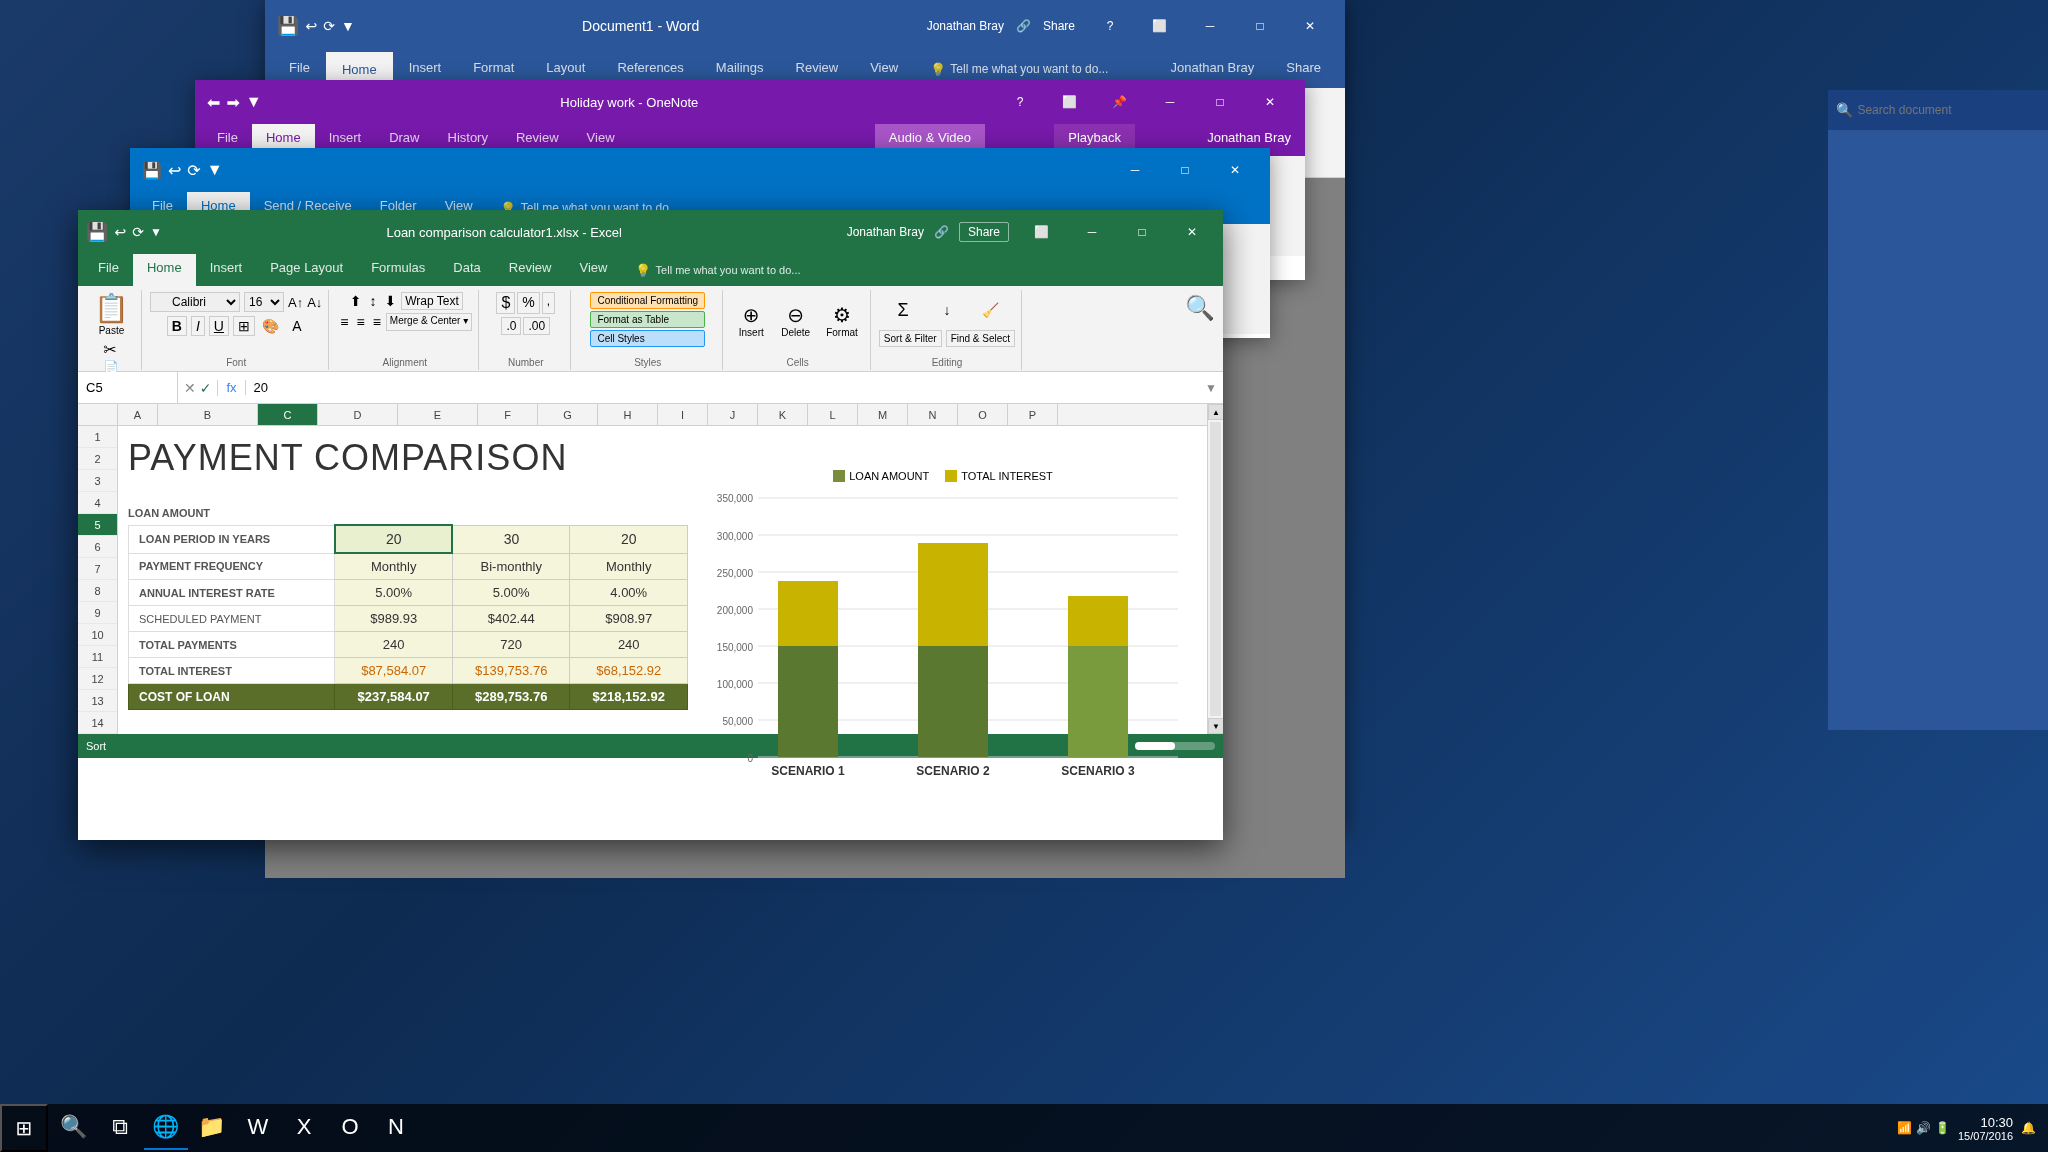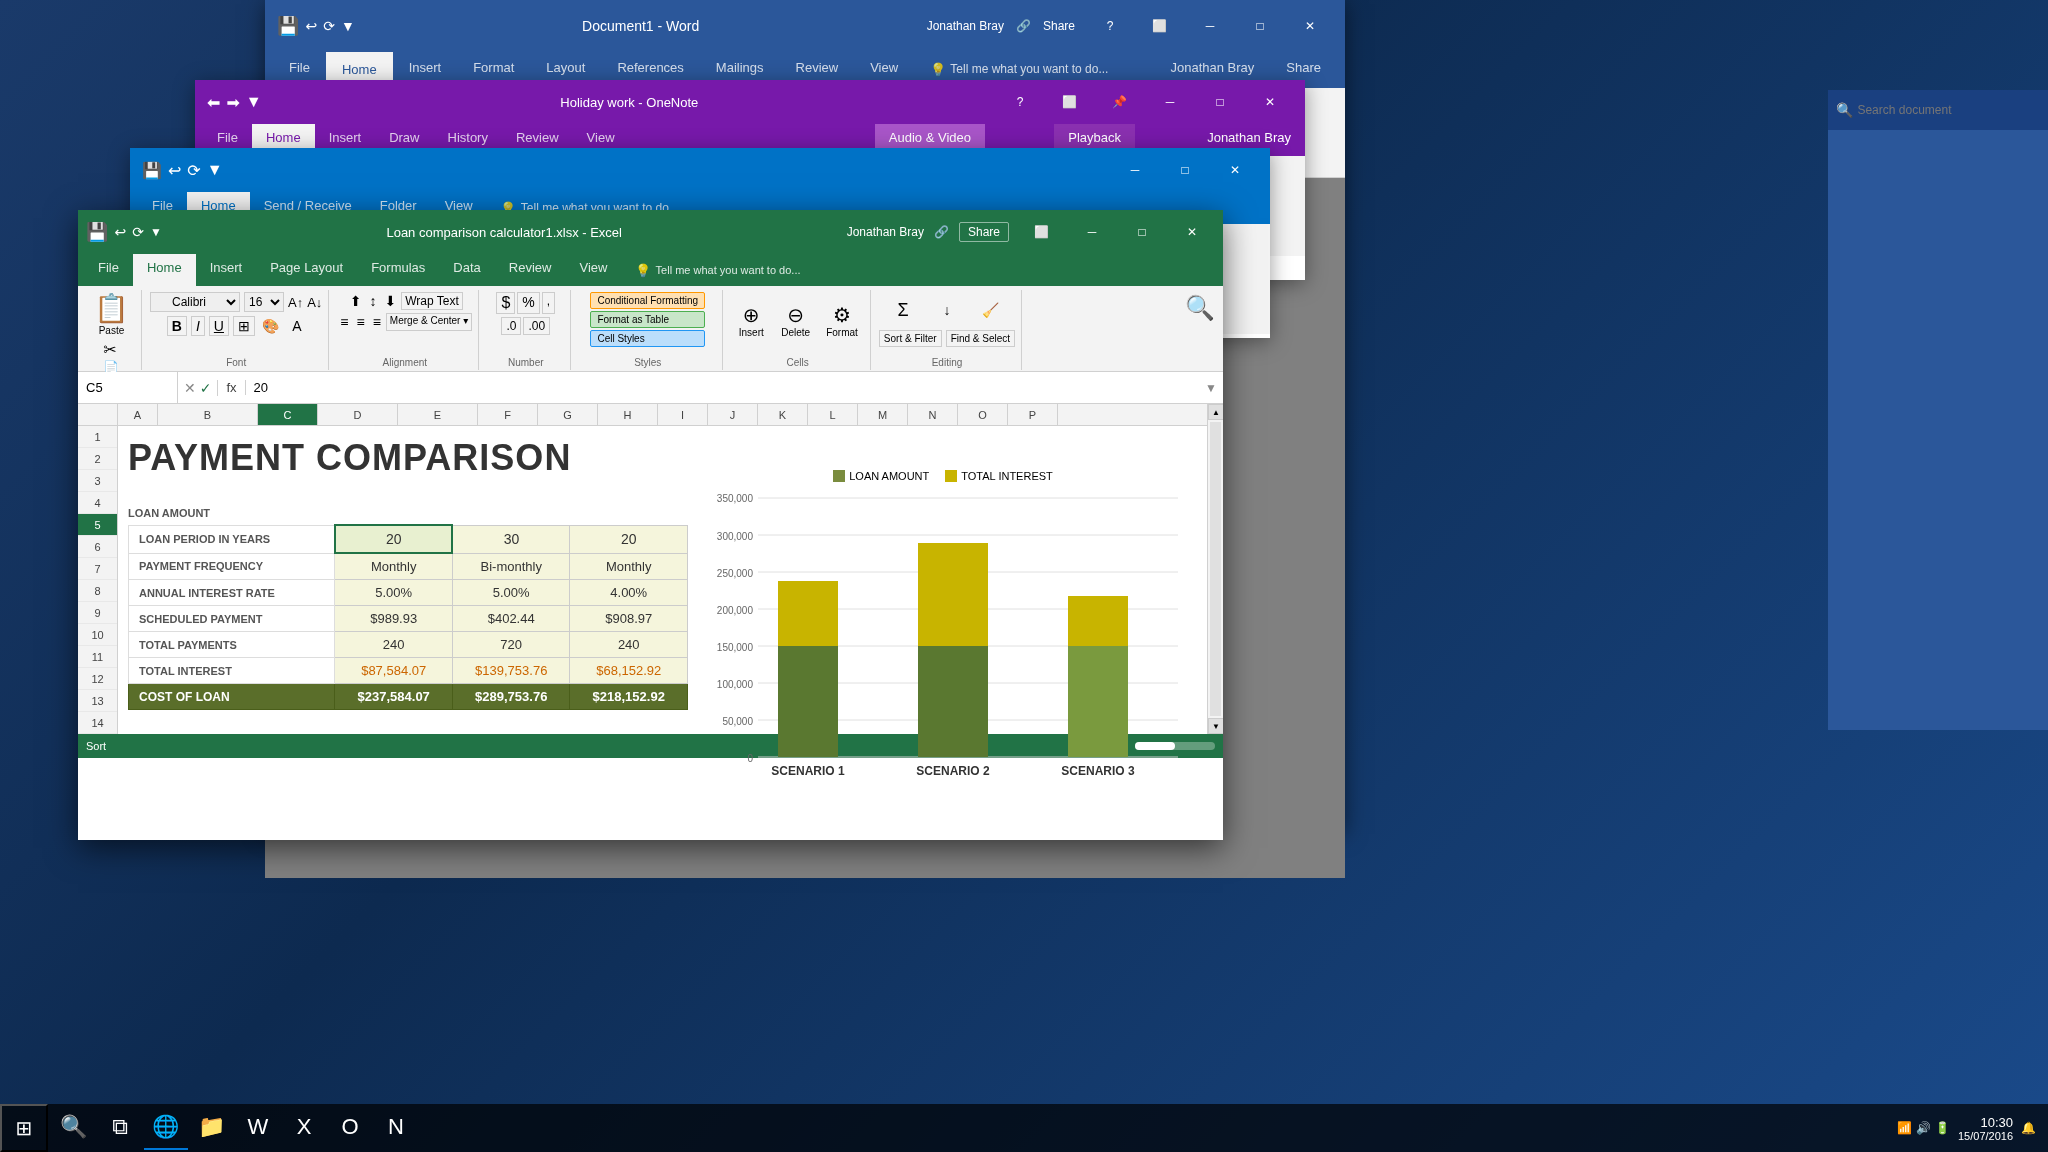--- a/index.html
+++ b/index.html
@@ -285,21 +285,21 @@
       display: flex;
       align-items: center;
       gap: 4px;
       padding: 0 6px;
       border-right: 1px solid #d0d0d0;
     }
 
     .fx-label {
       padding: 0 8px;
       font-size: 13px;
-      color: #404040;
+      color: #3b82f6;
       border-right: 1px solid #d0d0d0;
     }
 
     .formula-input {
       flex: 1;
       border: none;
       padding: 0 8px;
       font-size: 13px;
       outline: none;
     }
@@ -808,21 +808,21 @@
             <div class="row-num">12</div>
             <div class="row-num">13</div>
             <div class="row-num">14</div>
           </div>
 
           <div class="spreadsheet-content">
 
             <div style="padding:10px 10px 0 10px;">
 
               <div style="height:44px;display:flex;align-items:center;">
-                <span style="font-size:36px;font-weight:700;color:#333;letter-spacing:1px;">PAYMENT COMPARISON</span>
+                <span style="font-size:36px;font-weight:400;color:#333;letter-spacing:1px;">PAYMENT COMPARISON</span>
               </div>
 
               <div style="height:22px;"></div>
 
               <div style="height:22px;display:flex;align-items:center;">
                 <span style="font-size:11px;color:#555;font-weight:600;text-transform:uppercase;">LOAN AMOUNT</span>
               </div>
 
               <div>
                 <table style="border-collapse:collapse;width:560px;">
@@ -843,21 +843,21 @@
                   </tr>
 
                   <tr>
                     <td style="padding:5px 10px;font-size:11px;font-weight:600;color:#555;text-transform:uppercase;border:1px solid #ddd;background:white;">ANNUAL INTEREST RATE</td>
                     <td style="padding:5px 8px;text-align:center;font-size:13px;background:#f5f5dc;border:1px solid #ccc;color:#333;">5.00%</td>
                     <td style="padding:5px 8px;text-align:center;font-size:13px;background:#f5f5dc;border:1px solid #ccc;color:#333;">5.00%</td>
                     <td style="padding:5px 8px;text-align:center;font-size:13px;background:#f5f5dc;border:1px solid #ccc;color:#333;">4.00%</td>
                   </tr>
 
                   <tr>
-                    <td style="padding:5px 10px;font-size:11px;font-weight:700;color:#555;text-transform:uppercase;border:1px solid #ddd;background:white;">SCHEDULED PAYMENT</td>
+                    <td style="padding:5px 10px;font-size:11px;font-weight:400;color:#555;text-transform:uppercase;border:1px solid #ddd;background:white;">SCHEDULED PAYMENT</td>
                     <td style="padding:5px 8px;text-align:center;font-size:13px;background:#f5f5dc;border:1px solid #ccc;color:#333;">$989.93</td>
                     <td style="padding:5px 8px;text-align:center;font-size:13px;background:#f5f5dc;border:1px solid #ccc;color:#333;">$402.44</td>
                     <td style="padding:5px 8px;text-align:center;font-size:13px;background:#f5f5dc;border:1px solid #ccc;color:#333;">$908.97</td>
                   </tr>
 
                   <tr>
                     <td style="padding:5px 10px;font-size:11px;font-weight:600;color:#555;text-transform:uppercase;border:1px solid #ddd;background:white;">TOTAL PAYMENTS</td>
                     <td style="padding:5px 8px;text-align:center;font-size:13px;background:#f5f5dc;border:1px solid #ccc;color:#333;">240</td>
                     <td style="padding:5px 8px;text-align:center;font-size:13px;background:#f5f5dc;border:1px solid #ccc;color:#333;">720</td>
                     <td style="padding:5px 8px;text-align:center;font-size:13px;background:#f5f5dc;border:1px solid #ccc;color:#333;">240</td>

